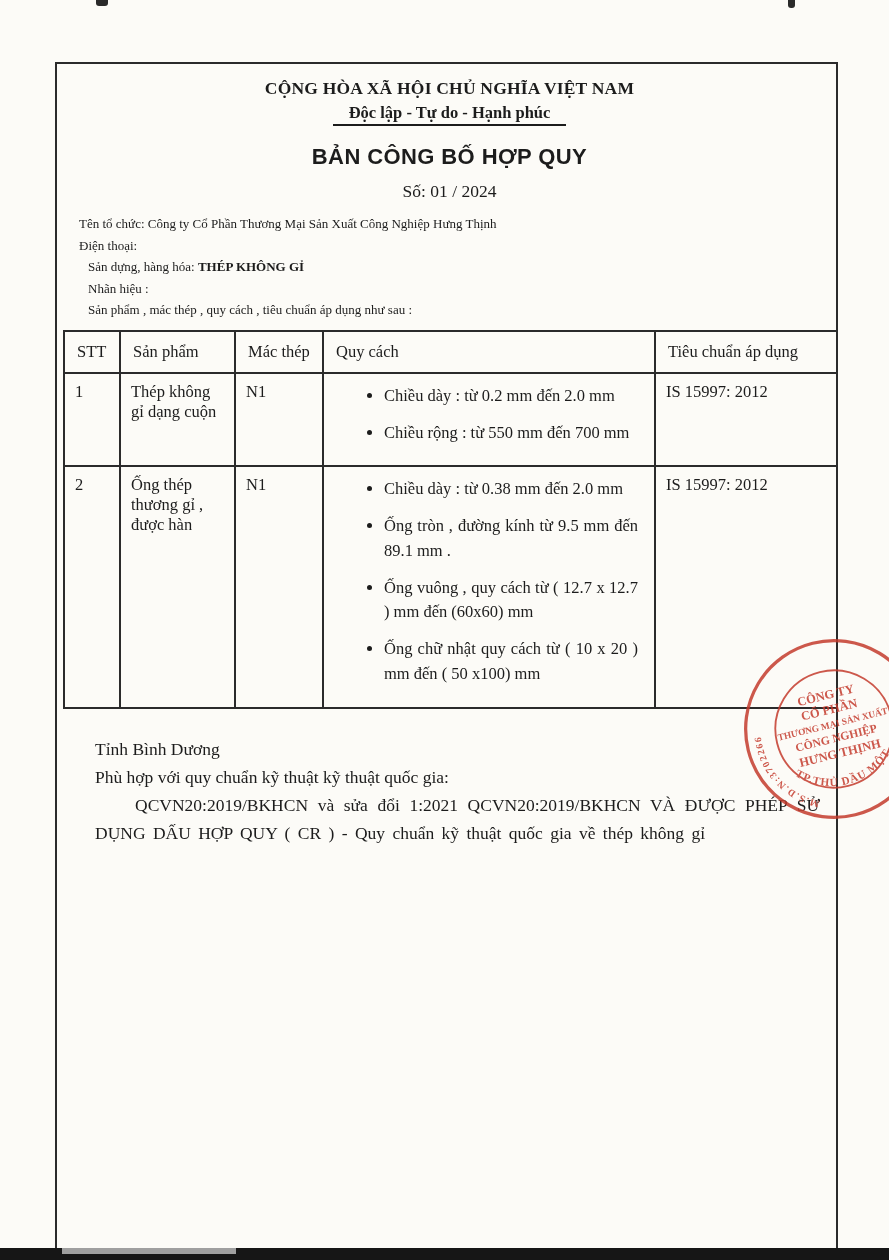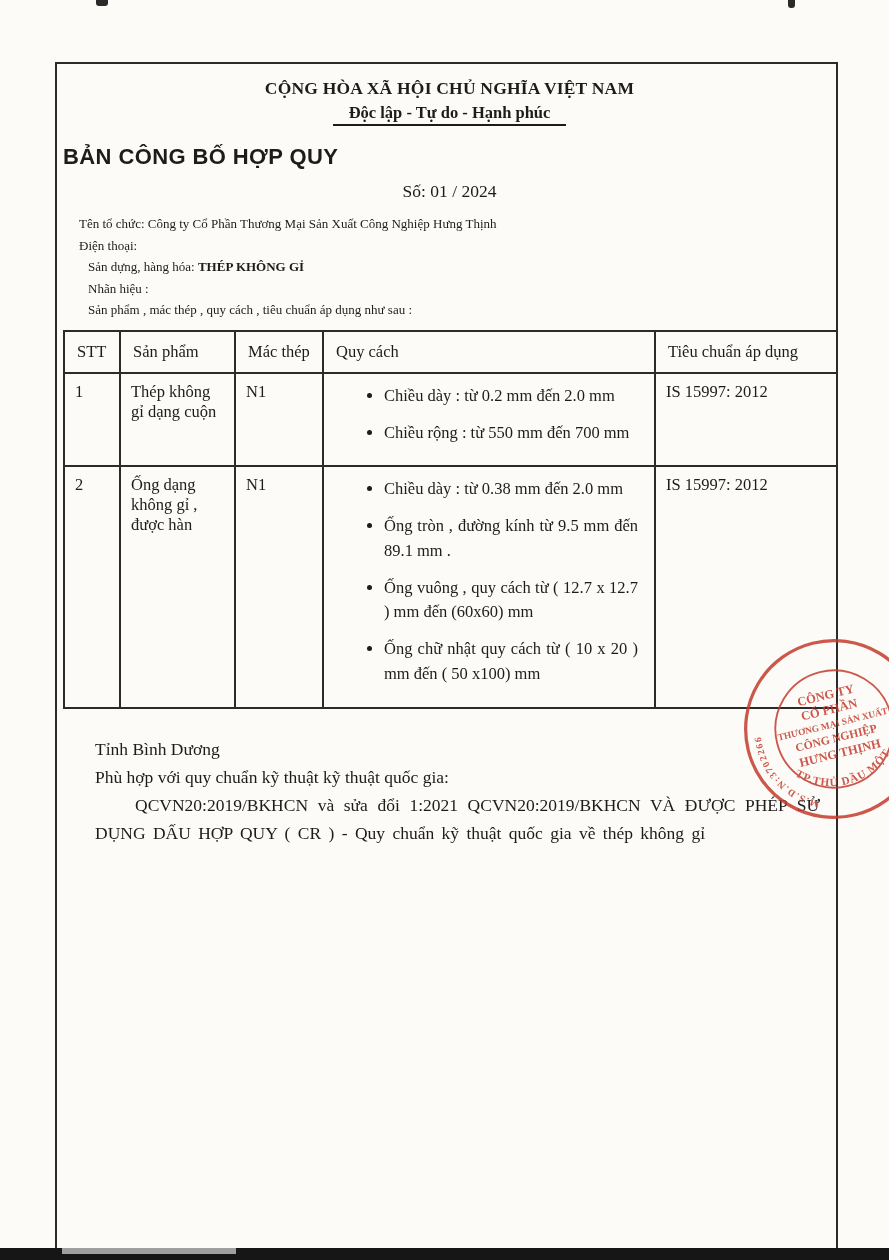--- a/index.html
+++ b/index.html
@@ -26,21 +26,21 @@
     box-sizing: border-box;
     padding: 14px 0 0 6px;
     overflow: hidden;
   }
 
   .nat-title { text-align: center; font-weight: bold; font-size: 17.5px; letter-spacing: .2px; }
   .motto-row { text-align: center; margin-top: 4px; }
   .motto { display: inline-block; font-weight: bold; font-size: 16.5px; padding: 0 16px 1px 16px; border-bottom: 2px solid #1c1c1c; }
 
   .doc-title {
-    margin-top: 18px; 
+    margin-top: 18px; text-align: center;
     font-family: "Liberation Sans", "DejaVu Sans", sans-serif;
     font-size: 22px; font-weight: bold; letter-spacing: .4px;
   }
   .doc-no { margin-top: 11px; text-align: center; font-size: 17.5px; }
 
   .info { margin-top: 11px; padding: 0 14px 0 16px; font-size: 13px; line-height: 1.66; }
   .info p { margin: 0; }
   .info .indent { padding-left: 9px; }
   .bold { font-weight: bold; }
 
@@ -118,21 +118,21 @@
           <td class="qc">
             <ul class="spec-list">
               <li>Chiều dày : từ 0.2 mm đến 2.0 mm</li>
               <li>Chiều rộng : từ 550 mm đến 700 mm</li>
             </ul>
           </td>
           <td>IS 15997: 2012</td>
         </tr>
         <tr>
           <td class="cell-center">2</td>
-          <td class="cell-justify">Ống dạng không gỉ , được hàn</td>
+          <td class="cell-justify">Ống thép thương gỉ , được hàn</td>
           <td class="cell-center">N1</td>
           <td class="qc">
             <ul class="spec-list">
               <li>Chiều dày : từ 0.38 mm đến 2.0 mm</li>
               <li>Ống tròn , đường kính từ 9.5 mm đến 89.1 mm .</li>
               <li>Ống vuông , quy cách từ ( 12.7 x 12.7 ) mm đến (60x60) mm</li>
               <li>Ống chữ nhật quy cách từ ( 10 x 20 ) mm đến ( 50 x100) mm</li>
             </ul>
           </td>
           <td>IS 15997: 2012</td>

